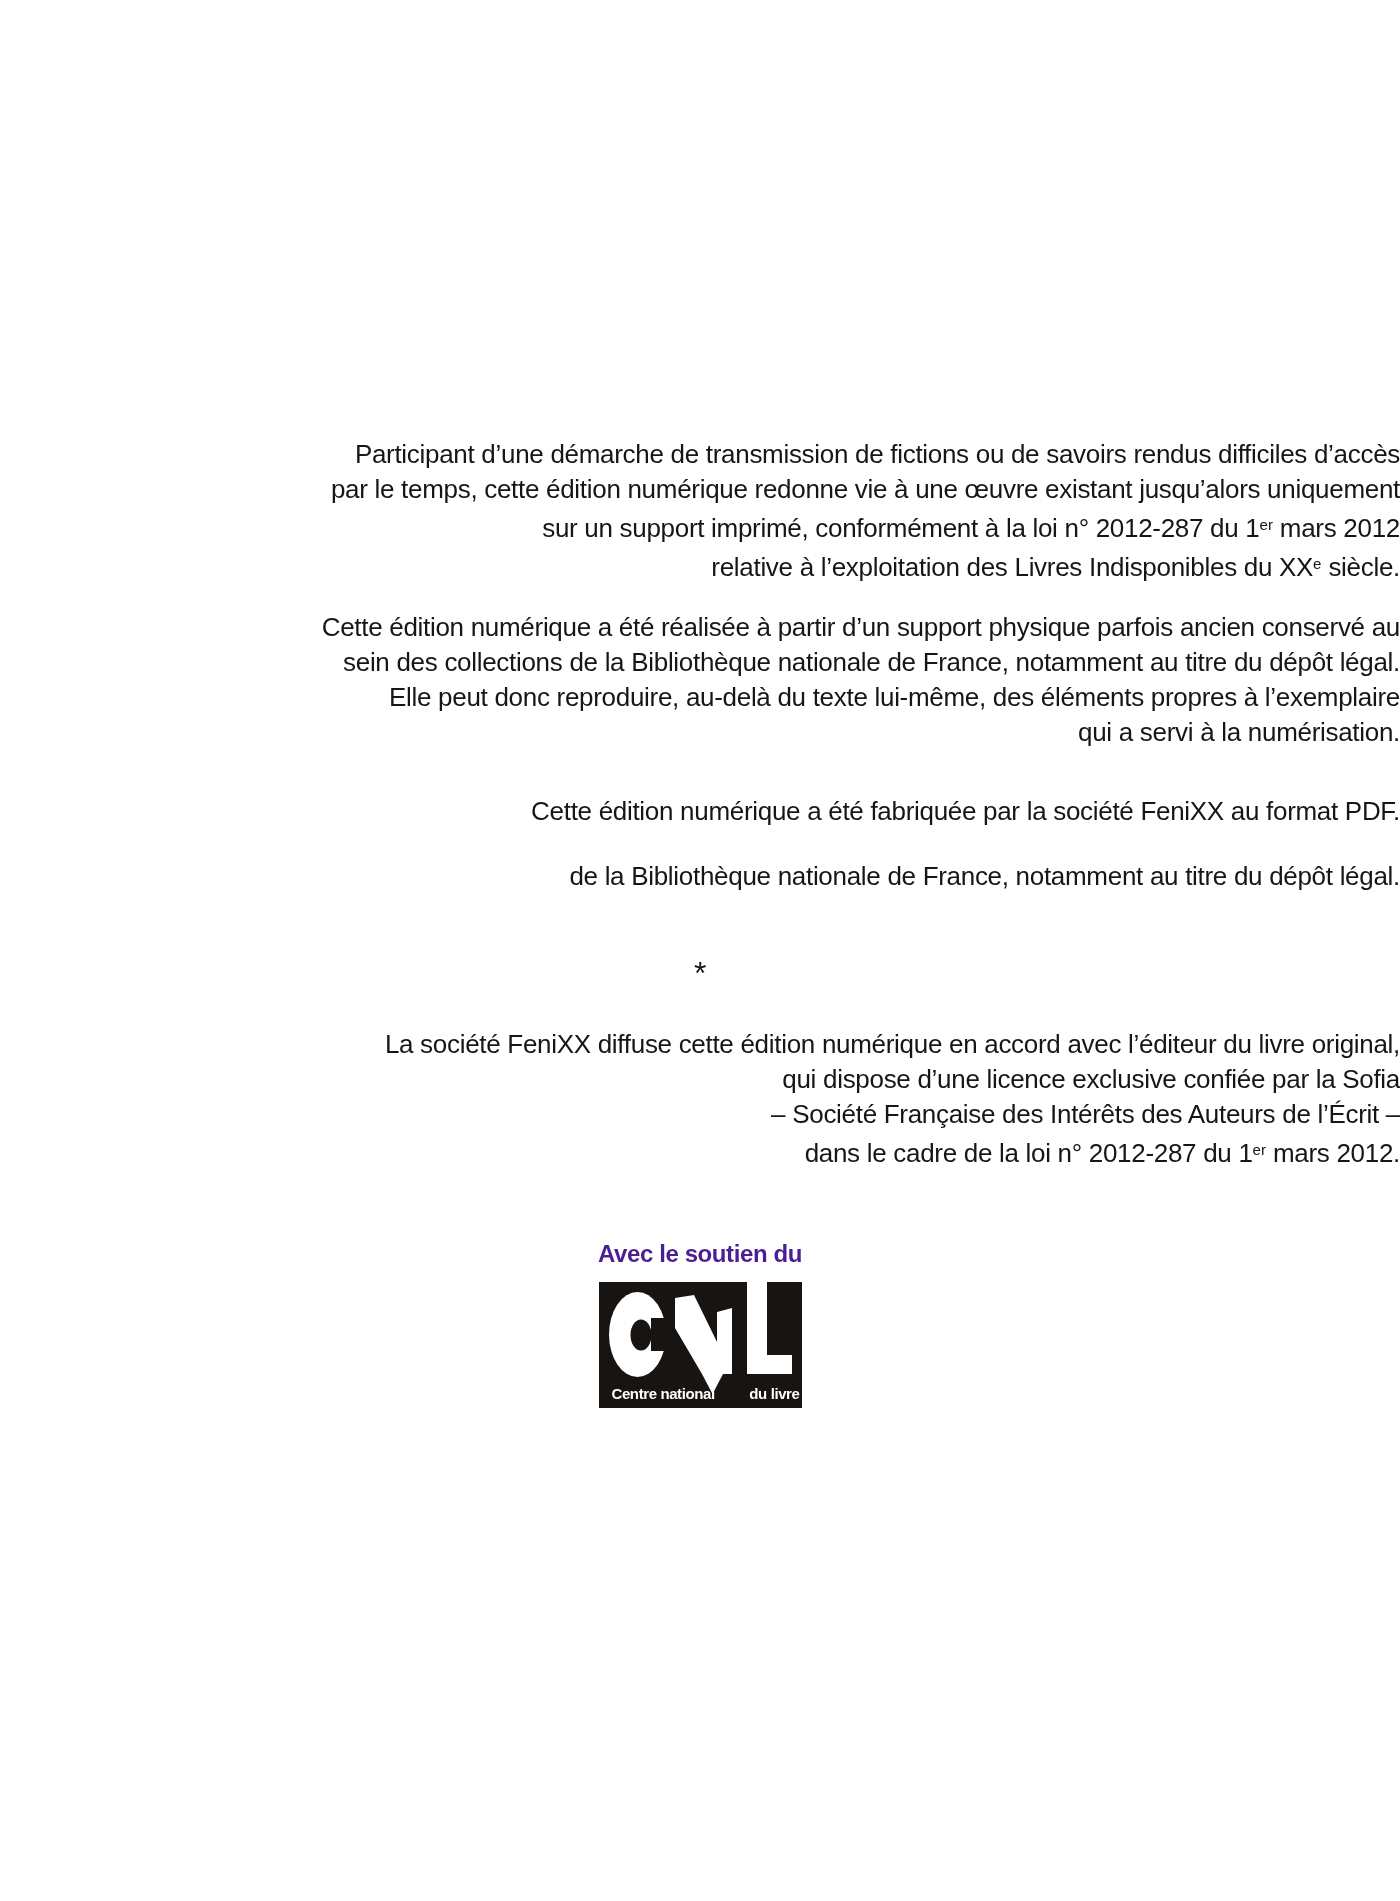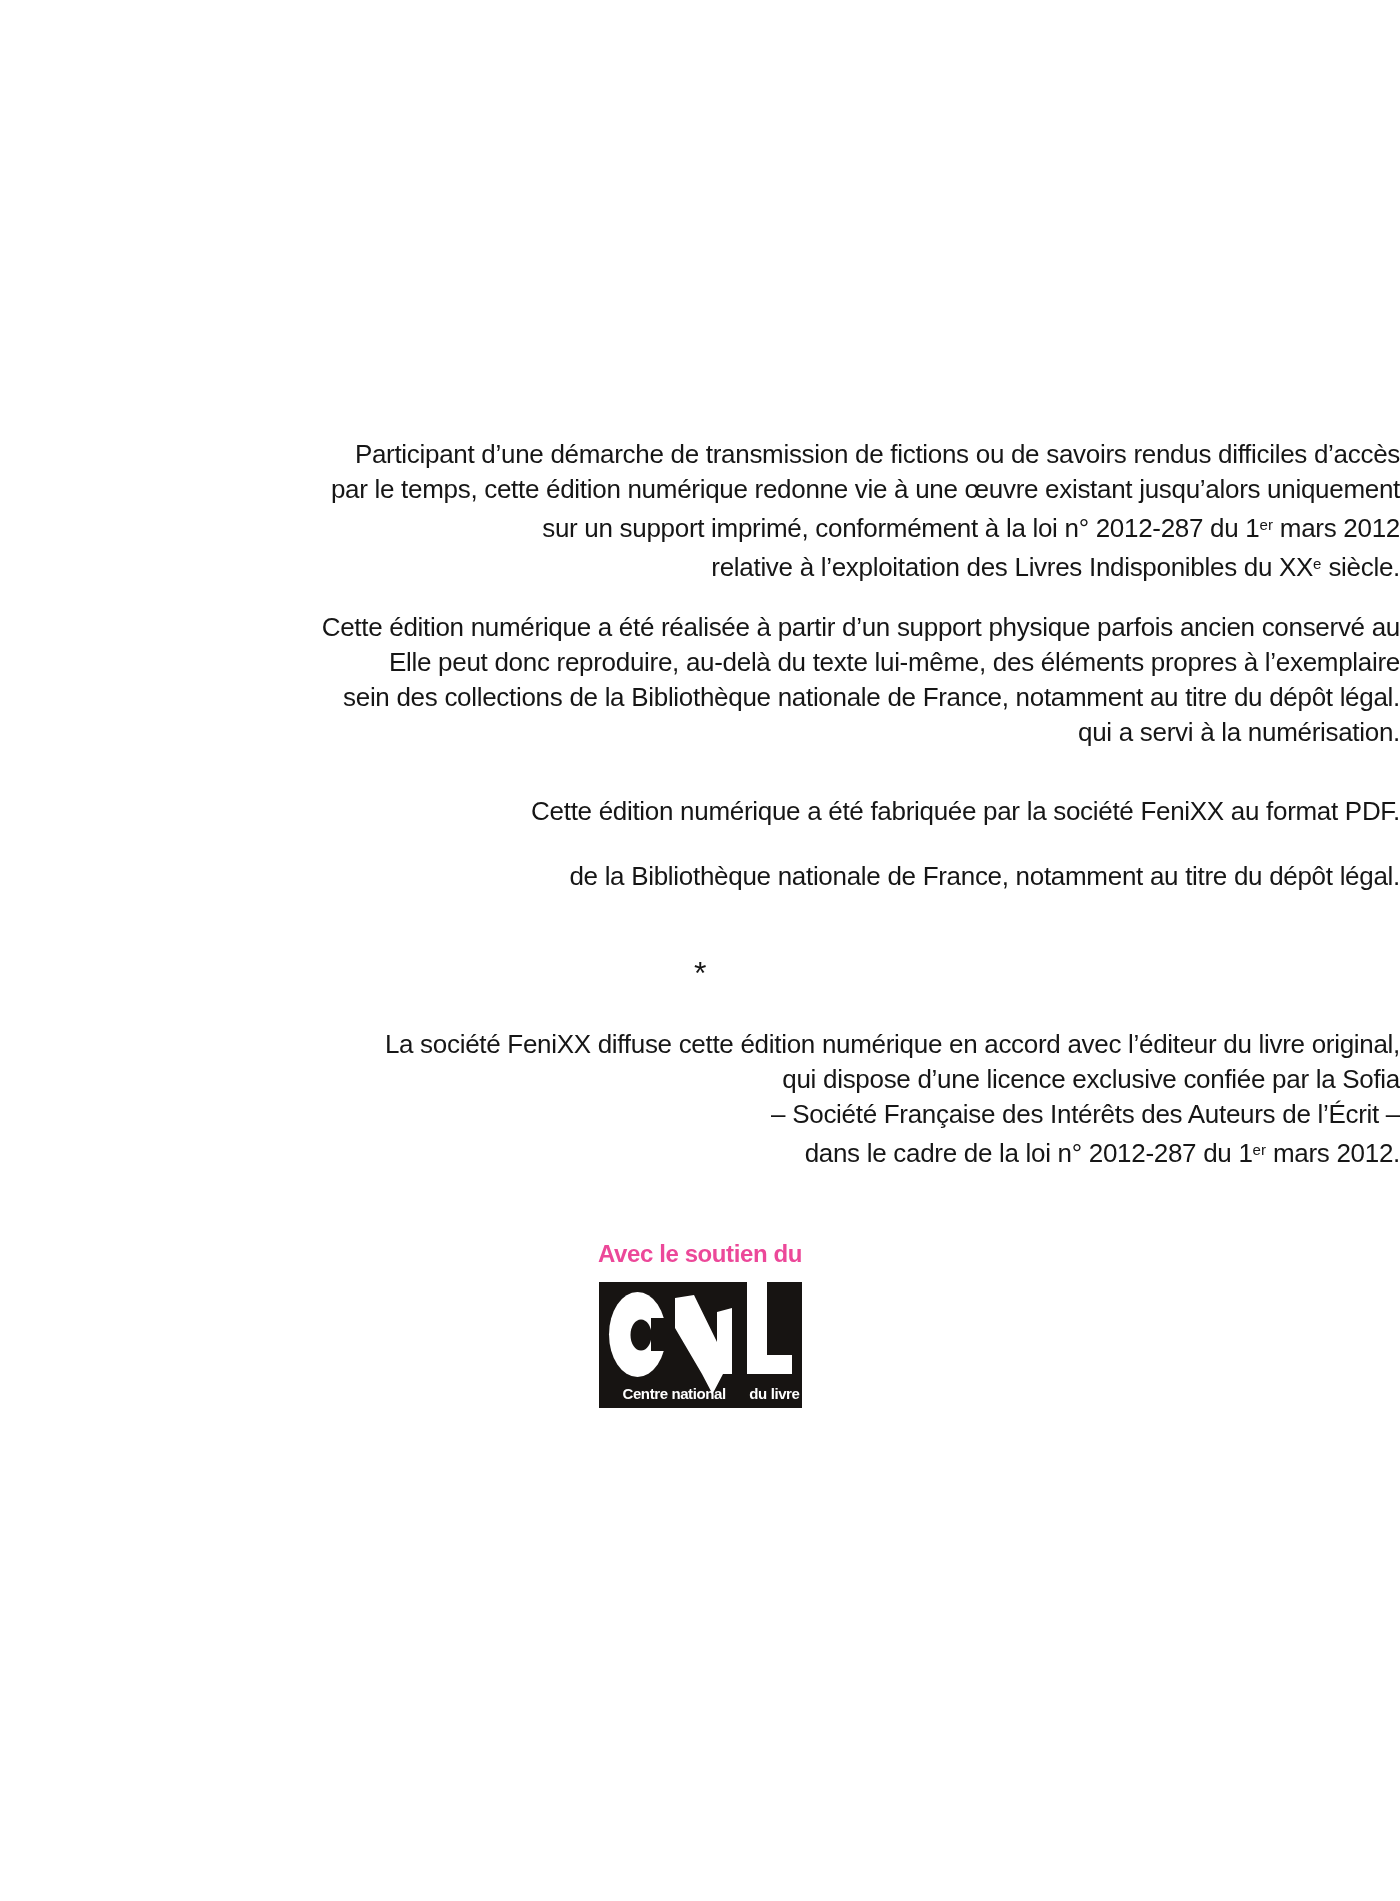--- a/index.html
+++ b/index.html
@@ -40,21 +40,21 @@
     line-height: 35px;
     font-weight: 400;
   }
   #p5 { margin-top: 36px; }
   .support {
     margin-top: 68px;
     font-size: 24px;
     line-height: 28px;
     font-weight: 600;
     letter-spacing: -0.4px;
-    color: #ec4899;
+    color: #4c1d95;
   }
   .logo-wrap {
     margin-top: 14px;
   }
   .logo-box {
     position: relative;
     display: inline-block;
     width: 203px;
     height: 126px;
     vertical-align: top;
@@ -68,39 +68,39 @@
   .logo-caption {
     position: absolute;
     bottom: 7px;
     color: #ffffff;
     font-size: 15px;
     font-weight: 700;
     letter-spacing: -0.4px;
     line-height: 15px;
     white-space: nowrap;
   }
-  .logo-caption.left  { left: 24px; }
+  .logo-caption.left  { left: 13px; }
   .logo-caption.right { right: 2px; }
 </style>
 </head>
 <body>
 
 <div class="page">
 
   <p class="para" id="p1">
     <span class="ln">Participant d’une démarche de transmission de fictions ou de savoirs rendus difficiles d’accès</span>
     <span class="ln">par le temps, cette édition numérique redonne vie à une œuvre existant jusqu’alors uniquement</span>
     <span class="ln"><span>sur un support imprimé, conformément à la loi n° 2012-287 du 1</span><sup class="ssup">er</sup><span> mars 2012</span></span>
     <span class="ln"><span>relative à l’exploitation des Livres Indisponibles du XX</span><sup class="ssup">e</sup><span> siècle.</span></span>
   </p>
 
   <p class="para" id="p2">
     <span class="ln">Cette édition numérique a été réalisée à partir d’un support physique parfois ancien conservé au</span>
+    <span class="ln">sein des collections de la Bibliothèque nationale de France, notamment au titre du dépôt légal.</span>
     <span class="ln">Elle peut donc reproduire, au-delà du texte lui-même, des éléments propres à l’exemplaire</span>
-    <span class="ln">sein des collections de la Bibliothèque nationale de France, notamment au titre du dépôt légal.</span>
     <span class="ln">qui a servi à la numérisation.</span>
   </p>
 
   <p class="para" id="p3">
     <span class="ln">Cette édition numérique a été fabriquée par la société FeniXX au format PDF.</span>
   </p>
 
   <p class="para" id="p4">
     <span class="ln">de la Bibliothèque nationale de France, notamment au titre du dépôt légal.</span>
   </p>

